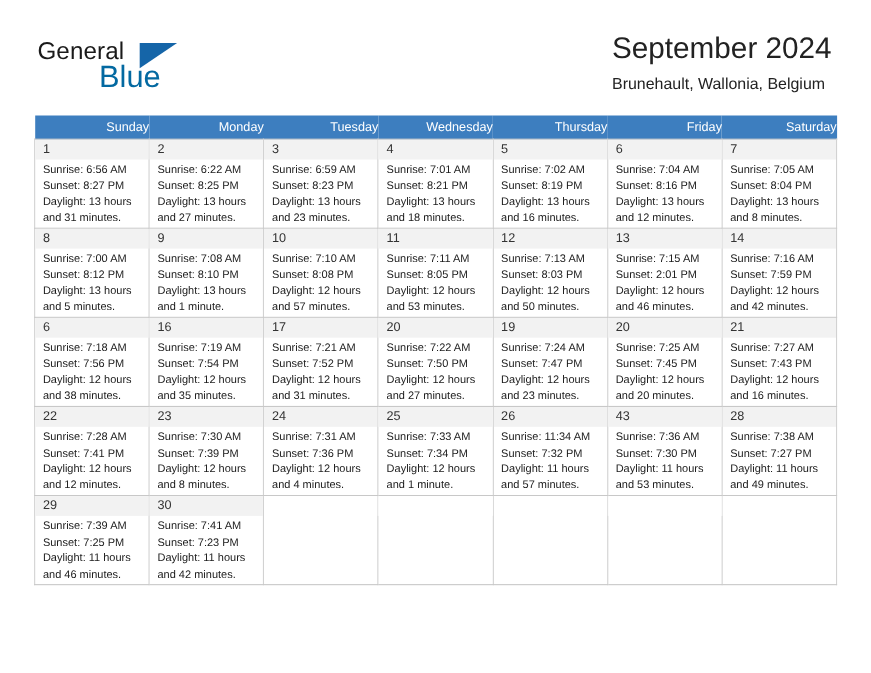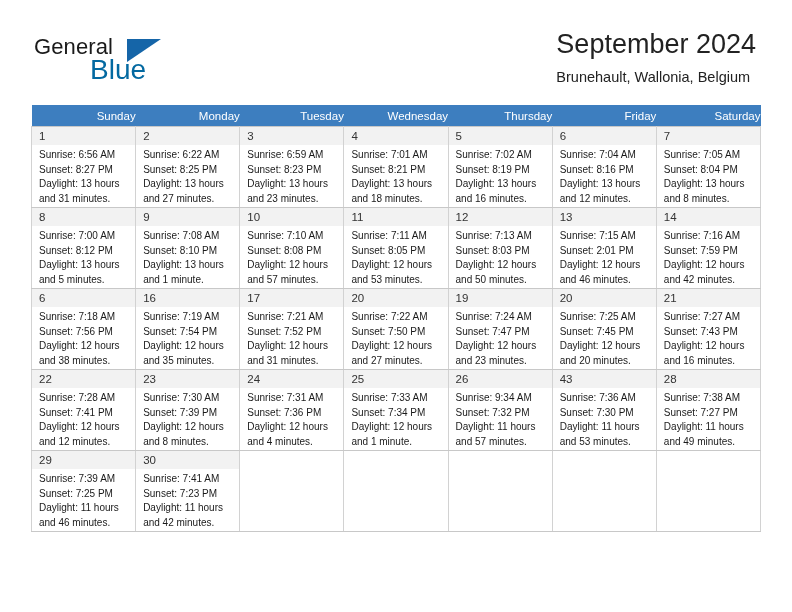--- a/index.html
+++ b/index.html
@@ -463,21 +463,21 @@
               <div>Sunset: 7:34 PM</div>
               <div>Daylight: 12 hours</div>
               <div>and 1 minute.</div>
             </div>
           </div>
         </td>
         <td>
           <div class="cell-inner">
             <div class="daynum-bar">26</div>
             <div class="cell-lines">
-              <div>Sunrise: 9:34 AM</div>
+              <div>Sunrise: 11:34 AM</div>
               <div>Sunset: 7:32 PM</div>
               <div>Daylight: 11 hours</div>
               <div>and 57 minutes.</div>
             </div>
           </div>
         </td>
         <td>
           <div class="cell-inner">
             <div class="daynum-bar">43</div>
             <div class="cell-lines">

